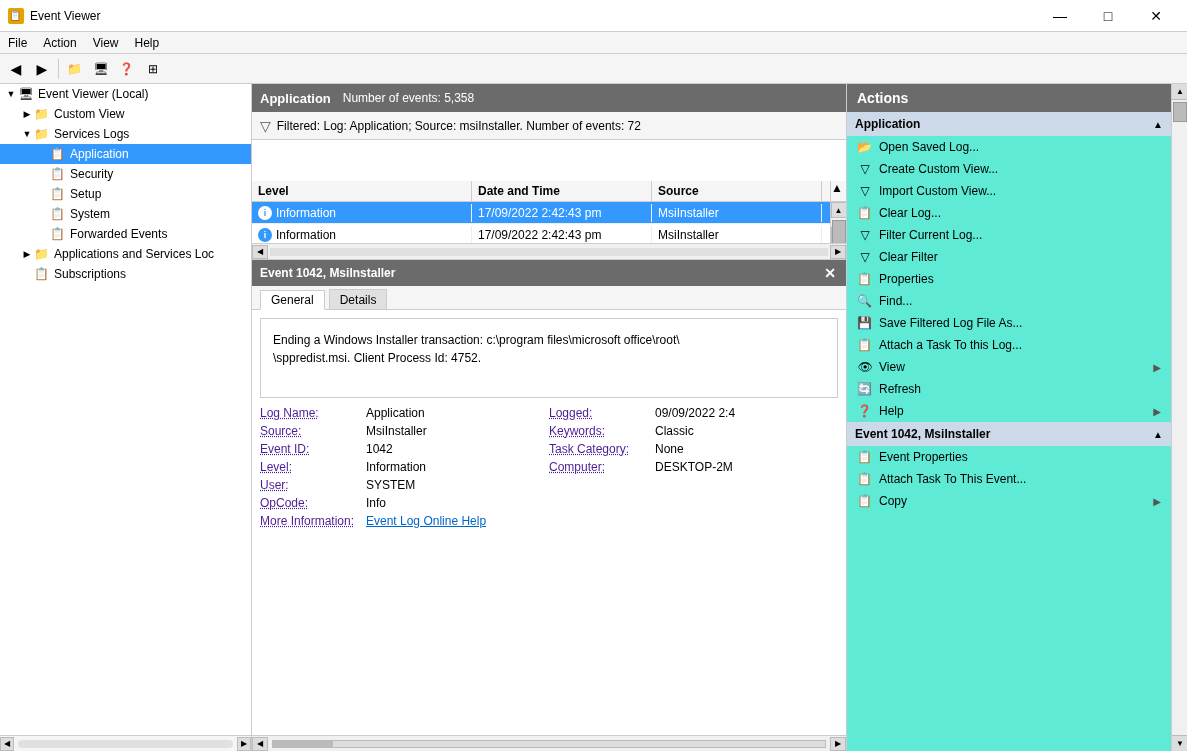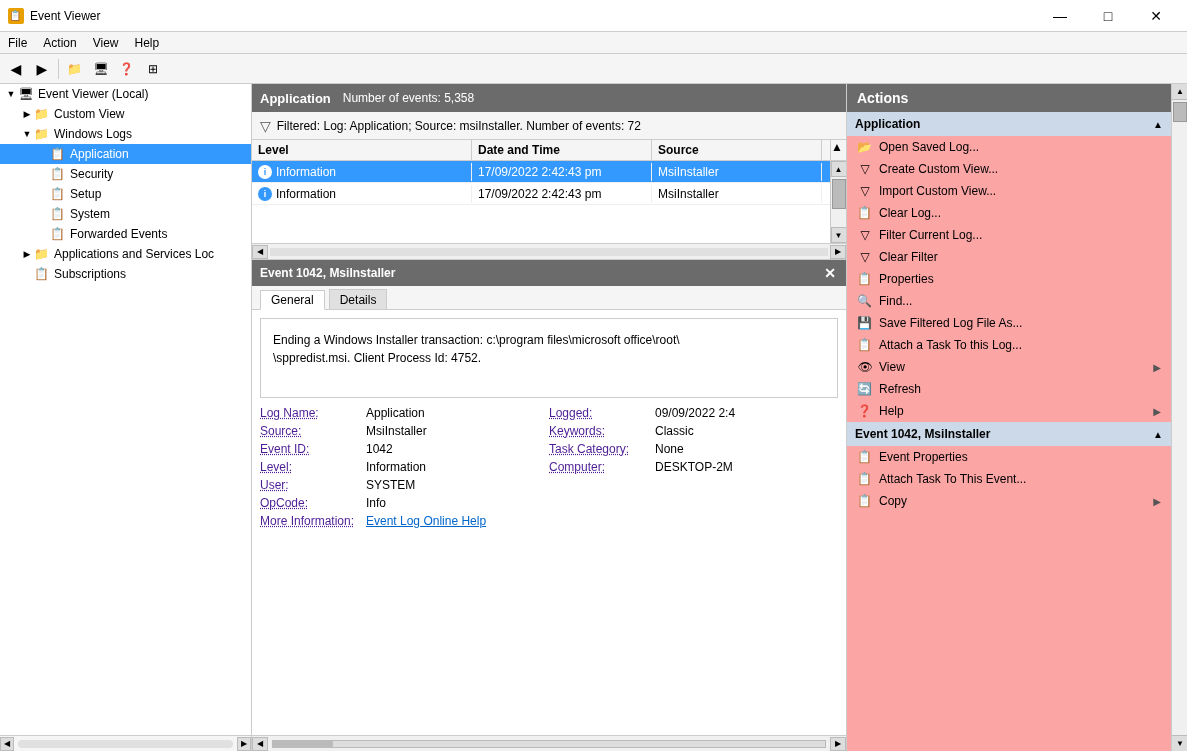--- a/index.html
+++ b/index.html
@@ -187,20 +187,21 @@
       display: flex;
       flex-direction: column;
       border-bottom: 1px solid #ccc;
     }
     .table-header {
       display: flex;
       background: #f5f5f5;
       border-bottom: 1px solid #ccc;
       font-weight: bold;
       font-size: 12px;
+      margin-top: 41px;
     }
     .table-header-cell {
       padding: 3px 6px;
       border-right: 1px solid #ccc;
       flex-shrink: 0;
     }
     .col-level { width: 220px; }
     .col-datetime { width: 180px; }
     .col-source { width: 170px; }
 
@@ -362,21 +363,21 @@
       position: relative;
     }
     .hscroll-thumb {
       width: 60px; height: 100%;
       background: #bbb;
     }
 
     
     .right-panel {
       width: 340px;
-      background: #fca5a5;
+      background: #5eead4;
       display: flex;
       flex-direction: column;
       overflow: hidden;
     }
     .actions-header {
       background: #6b6b6b;
       color: white;
       font-size: 14px;
       font-weight: bold;
       padding: 4px 10px;
@@ -472,21 +473,21 @@
 
       <div class="tree-item tree-indent-1">
         <span class="tree-expand-btn">▶</span>
         <span class="tree-icon">📁</span>
         <span>Custom View</span>
       </div>
 
       <div class="tree-item tree-indent-1">
         <span class="tree-expand-btn">▼</span>
         <span class="tree-icon">📁</span>
-        <span>Windows Logs</span>
+        <span>Services Logs</span>
       </div>
 
       <div class="tree-item tree-indent-2 selected">
         <span class="tree-expand-btn">&nbsp;</span>
         <span class="tree-icon">📋</span>
         <span>Application</span>
       </div>
 
       <div class="tree-item tree-indent-2">
         <span class="tree-expand-btn">&nbsp;</span>

